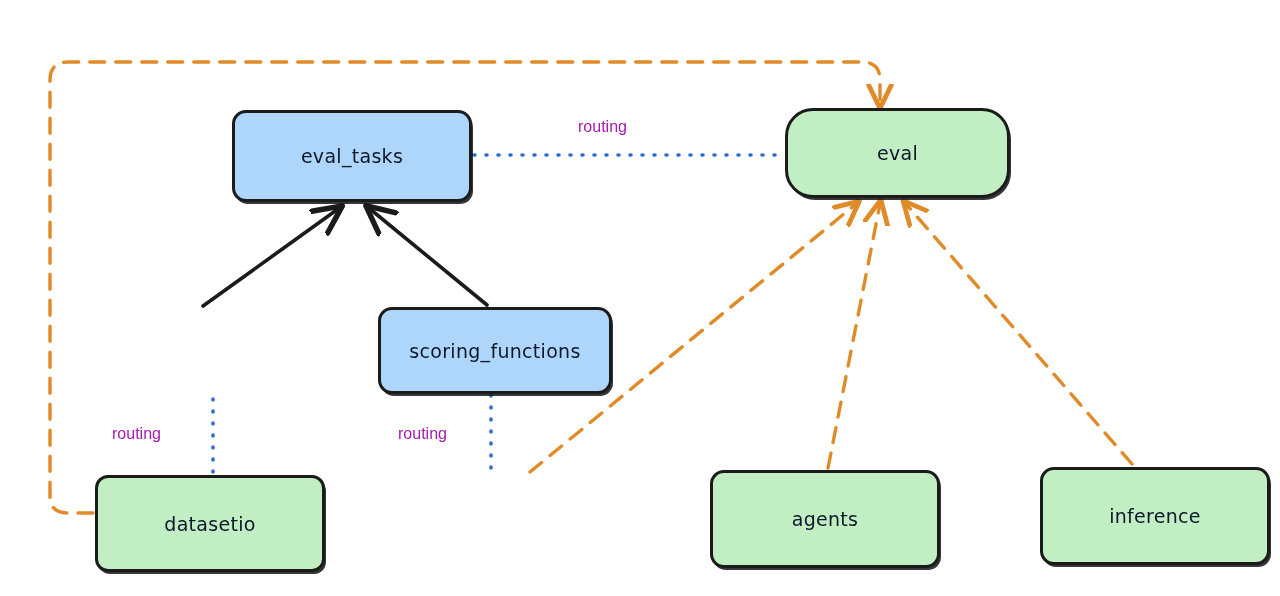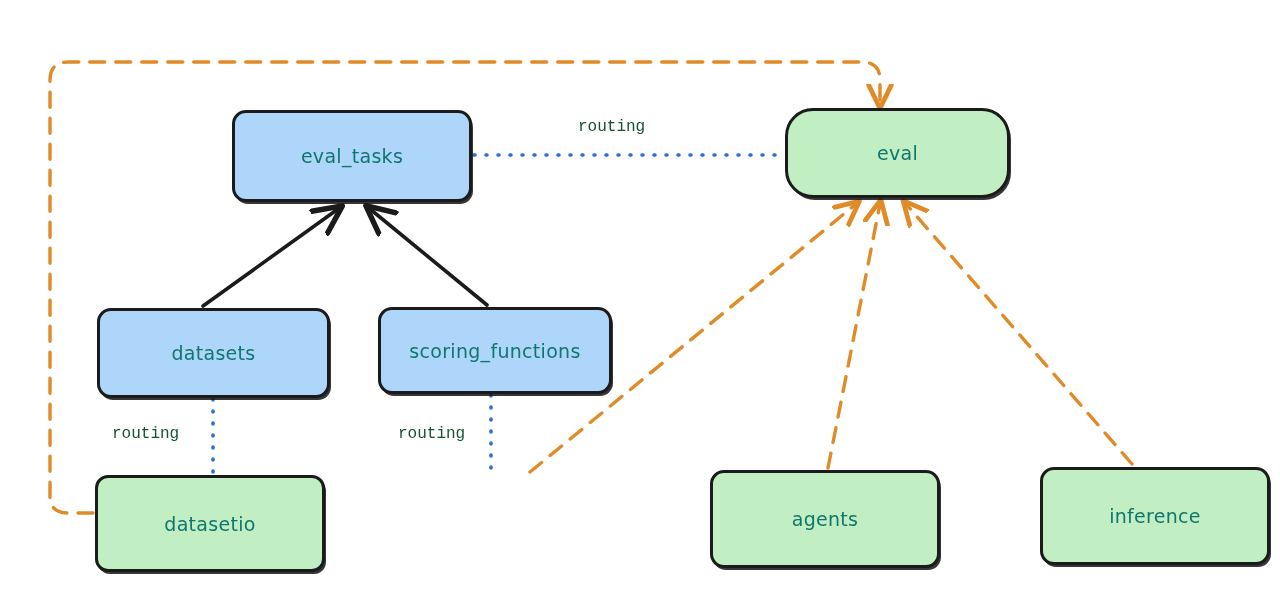--- a/index.html
+++ b/index.html
@@ -33,36 +33,36 @@
     display: flex;
     align-items: center;
     justify-content: center;
     border: 3px solid #1b1b1b;
     border-radius: 14px;
     box-shadow: 2px 3px 0 -1px rgba(20,20,20,0.85);
   }
   .node .node-label {
     font-family: "DejaVu Sans", sans-serif;
     font-size: 19px;
-    color: #0f766e;
+    color: #0f172a;
     letter-spacing: 0.3px;
     white-space: nowrap;
     pointer-events: none;
   }
   .node.api {
     background: #aed6fa;
   }
   .node.provider {
     background: #c1efc3;
   }
   .edge-label {
     position: absolute;
-    font-family: Liberation Mono, monospace;
+    font-family: Liberation Sans, sans-serif;
     font-size: 16px;
-    color: #14532d;
+    color: #a21caf;
     white-space: nowrap;
   }
 </style>
 </head>
 <body>
 
 <div id="canvas">
 
   <svg id="edge-layer" viewBox="0 0 1280 596" xmlns="http://www.w3.org/2000/svg">
     <defs>
@@ -94,23 +94,20 @@
   </svg>
 
   <div class="node api" style="left:232px; top:110px; width:240px; height:92px;">
     <span class="node-label">eval_tasks</span>
   </div>
 
   <div class="node provider" style="left:785px; top:108px; width:225px; height:90px;border-radius:28px;">
     <span class="node-label">eval</span>
   </div>
 
-  <div class="node api" style="left:97px; top:308px; width:233px; height:90px;">
-    <span class="node-label">datasets</span>
-  </div>
 
   <div class="node api" style="left:378px; top:307px; width:234px; height:87px;">
     <span class="node-label">scoring_functions</span>
   </div>
 
   <div class="node provider" style="left:95px; top:475px; width:230px; height:97px;border-radius:13px;">
     <span class="node-label">datasetio</span>
   </div>
 
 

